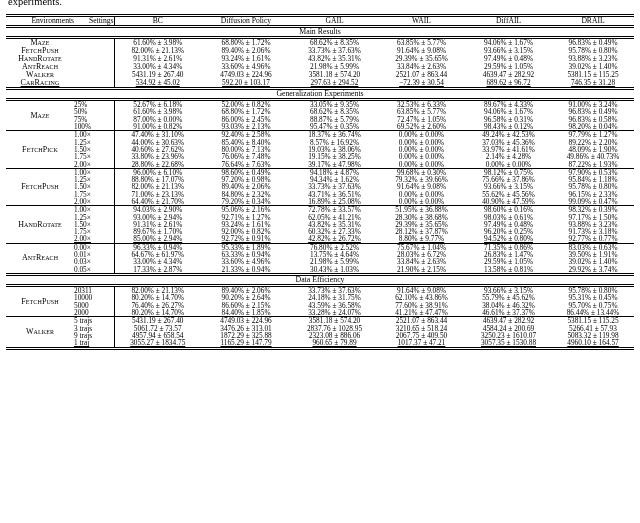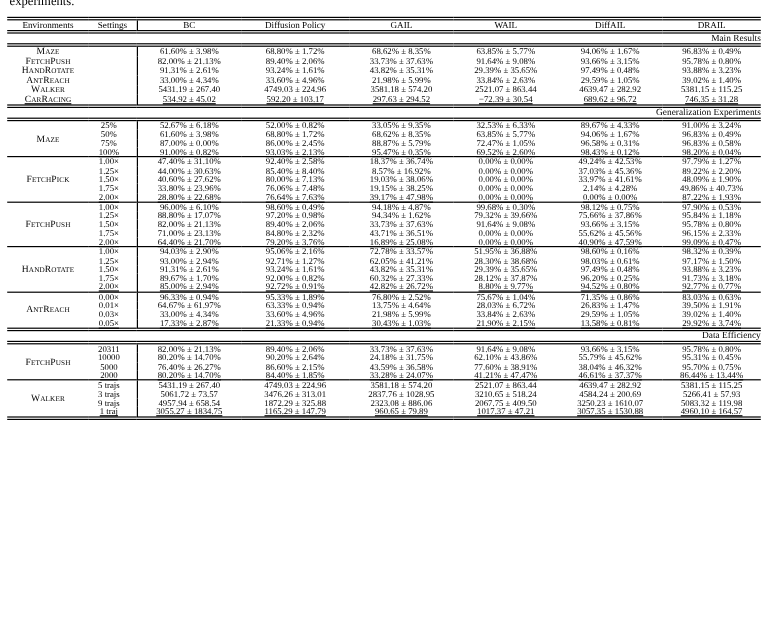--- a/index.html
+++ b/index.html
@@ -47,46 +47,46 @@
   }
   tr.spacer-row td { height: 2.2px; line-height: 0; font-size: 0; }
 
   
   .hdr td {
     text-align: center;
     padding: 3.1px 0 3.4px 0;
     font-size: 7.6px;
   }
   .hdr td.env, .hdr td.set {
-    text-align: center;
+    text-align: right;
   }
 
   
   .banner td {
-    text-align: right;
+    text-align: center;
     font-weight: bold;
     font-size: 7.8px;
     padding: 2.6px 0 2.9px 0;
   }
 
   
   .drow td {
     text-align: center;
     padding: 1.05px 0 1.05px 0;
     font-size: 7.3px;
     white-space: nowrap;
   }
   .drow td.envname {
     text-align: center;
     font-variant: small-caps;
     font-size: 8.0px;
     letter-spacing: 0.1px;
   }
   .drow td.setting {
-    text-align: center;
+    text-align: left;
     padding-right: 6px;
     font-size: 7.3px;
   }
   .b { font-weight: bold; }
 
   
   td.vsep { border-right: 0.6px solid #000; }
 
   
   col.c-env  { width: 68px; }
@@ -348,21 +348,21 @@
           <td>71.00% ± 23.13%</td>
           <td>84.80% ± 2.32%</td>
           <td>43.71% ± 36.51%</td>
           <td>0.00% ± 0.00%</td>
           <td>55.62% ± 45.56%</td>
           <td class="b">96.15% ± 2.33%</td>
         </tr>
         <tr class="drow grp-bot">
           <td class="setting vsep">2.00×</td>
           <td>64.40% ± 21.70%</td>
-          <td>79.20% ± 3.76%</td>
+          <td>79.20% ± 0.34%</td>
           <td>16.89% ± 25.08%</td>
           <td>0.00% ± 0.00%</td>
           <td>40.90% ± 47.59%</td>
           <td class="b">99.09% ± 0.47%</td>
         </tr>
         <tr class="spacer-row">
           <td colspan="8" style="border-top: 0.6px solid rgb(0, 0, 0); height: 0px;"></td>
         </tr>
         <tr class="drow grp-top">
           <td class="envname" rowspan="5">HandRotate</td>

